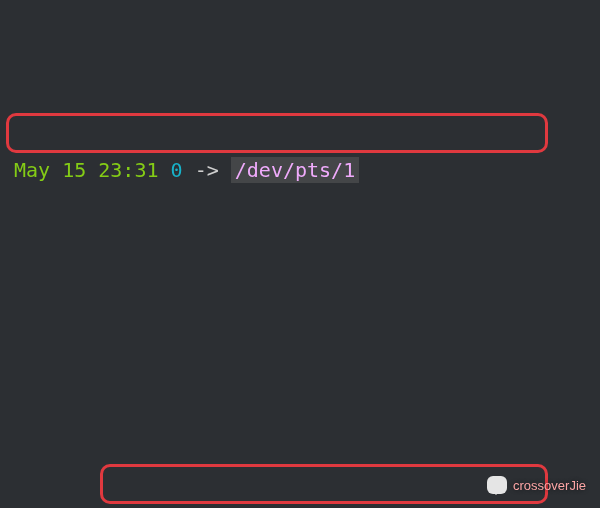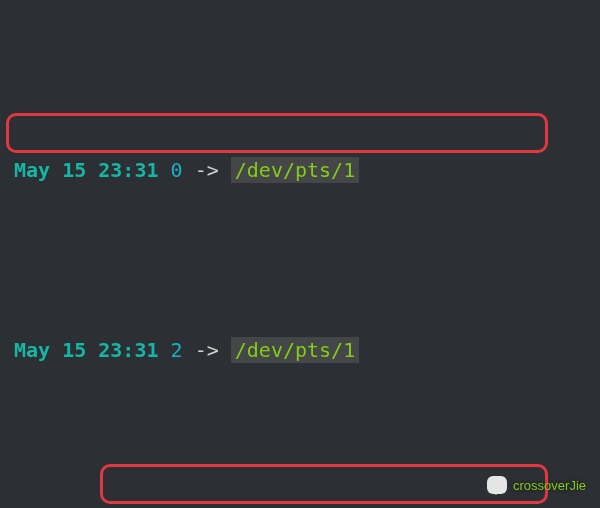--- a/index.html
+++ b/index.html
@@ -16,36 +16,36 @@
   }
   .terminal {
     padding: 8px 6px 0 14px;
     line-height: 36px;
     white-space: pre;
   }
   .row {
     position: relative;
     height: 36px;
   }
-  .ts   { color: #14b8a6; font-weight: bold; }
+  .ts   { color: #84cc16; }
   .fd   { color: #17b2c9; }
   .arrow{ color: #cfcfcf; }
-  .link { background:#444648; color:#84cc16; padding:1px 4px; }
+  .link { background:#444648; color:#f0abfc; padding:1px 4px; }
   .box-red {
     position:absolute;
     border: 3px solid #e0393f;
     border-radius: 10px;
     pointer-events:none;
   }
   .watermark {
     position:absolute;
     right:14px; bottom:14px;
     display:flex; align-items:center; gap:6px;
     font-family: sans-serif;
-    font-size:13px; color:#84cc16;
+    font-size:13px; color:#fca5a5;
     text-shadow: 0 0 4px rgba(0,0,0,.6);
   }
   .watermark .bubble {
     width:20px;height:18px;border-radius:6px;
     background:#e5e5e5;
     position:relative;
   }
   .watermark .bubble::after{
     content:""; position:absolute; left:5px; bottom:-5px;
     border:4px solid transparent; border-top-color:#e5e5e5;
@@ -53,21 +53,20 @@
 </style>
 </head>
 <body>
 
 <div class="terminal">
 
   
   <div class="row"><span class="ts">May 15 23:31</span> <span class="fd">0</span> <span class="arrow">-&gt;</span> <span class="link">/dev/pts/1</span></div>
 
 
-  <div class="row"><span class="ts">May 15 23:31</span> <span class="fd">2</span> <span class="arrow">-&gt;</span> <span class="link">/dev/pts/1</span></div>
 
   
 
   
 
   
   
   
   
 

